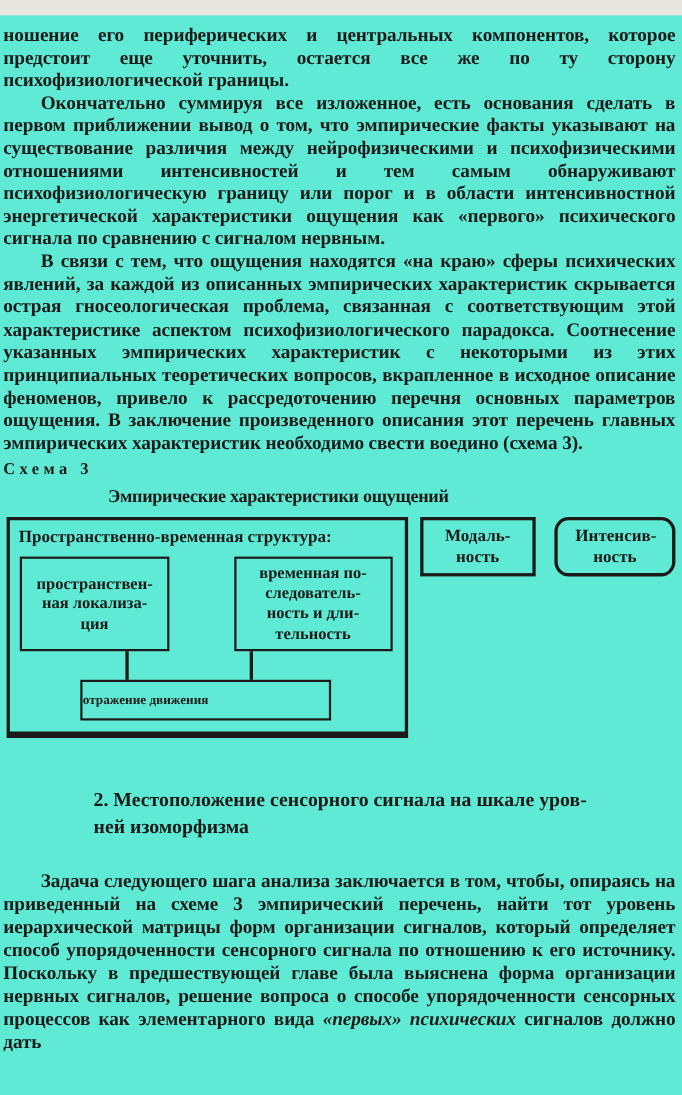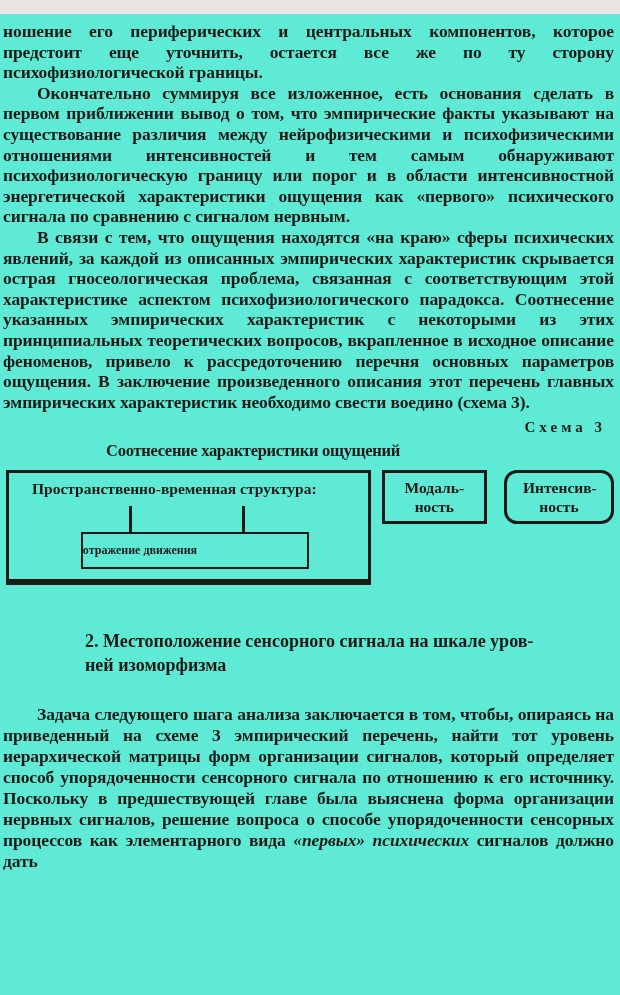--- a/index.html
+++ b/index.html
@@ -20,41 +20,41 @@
     font-size:17.5px;
     line-height:20.6px;
     text-align:justify;
     letter-spacing:-0.1px;
   }
   .para.indent { text-indent:34px; }
 
   
   .schema { margin-top:5px; }
   .schema-label {
-    text-align:right;
+    text-align:left;
     padding-right:8px;
     font-size:15px;
     letter-spacing:4px;
     line-height:20px;
   }
   .schema-title {
     margin:4px 0 9px 0;
     width:500px;            
     text-align:center;
     font-size:16.5px;
     letter-spacing:-0.3px;
     font-weight:bold;
   }
   .diagram { display:flex; align-items:flex-start; margin-left:3px; }
   .outer-box {
     box-sizing:border-box;
     width:388px;
     border:3px solid #1c1a18;
     border-bottom-width:6px;
-    padding:4px 6px 10px 19px;
+    padding:4px 6px 10px 4px;
   }
   .outer-label {
     font-size:15.5px;
     line-height:19px;
     padding:2px 0 8px 4px;
     text-align:left;
   }
   .inner-row { display:flex; justify-content:space-between; padding:0 5px; }
   .ibox {
     box-sizing:border-box;
@@ -121,25 +121,34 @@
 <body>
 
 <div class="page">
 
   <p class="para">ношение его периферических и центральных компонентов, которое предстоит еще уточнить, остается все же по ту сторону психофизиологической границы.</p>
   <p class="para indent">Окончательно суммируя все изложенное, есть основания сделать в первом приближении вывод о том, что эмпирические факты указывают на существование различия между нейрофизическими и психофизическими отношениями интенсивностей и тем самым обнаруживают психофизиологическую границу или порог и в области интенсивностной энергетической характеристики ощущения как «первого» психического сигнала по сравнению с сигналом нервным.</p>
   <p class="para indent">В связи с тем, что ощущения находятся «на краю» сферы психических явлений, за каждой из описанных эмпирических характеристик скрывается острая гносеологическая проблема, связанная с соответствующим этой характеристике аспектом психофизиологического парадокса. Соотнесение указанных эмпирических характеристик с некоторыми из этих принципиальных теоретических вопросов, вкрапленное в исходное описание феноменов, привело к рассредоточению перечня основных параметров ощущения. В заключение произведенного описания этот перечень главных эмпирических характеристик необходимо свести воедино (схема 3).</p>
 
   <section class="schema">
     <div class="schema-label">Схема 3</div>
-    <div class="schema-title">Соотнесение характеристики ощущений</div>
+    <div class="schema-title">Эмпирические характеристики ощущений</div>
 
     <div class="diagram">
       <div class="outer-box">
         <div class="outer-label">Пространственно-временная структура:</div>
+        <div class="inner-row">
+          <div class="ibox ibox-left">пространствен-
+ная локализа-
+ция</div>
+          <div class="ibox ibox-right">временная по-
+следователь-
+ность и дли-
+тельность</div>
+        </div>
         <div class="connectors">
           <span class="vline vline-left"></span>
           <span class="vline vline-right"></span>
         </div>
         <div class="motion-box">отражение движения</div>
       </div>
       <div class="side-box modality">Модаль-
 ность</div>
       <div class="side-box intensity">Интенсив-
 ность</div>

